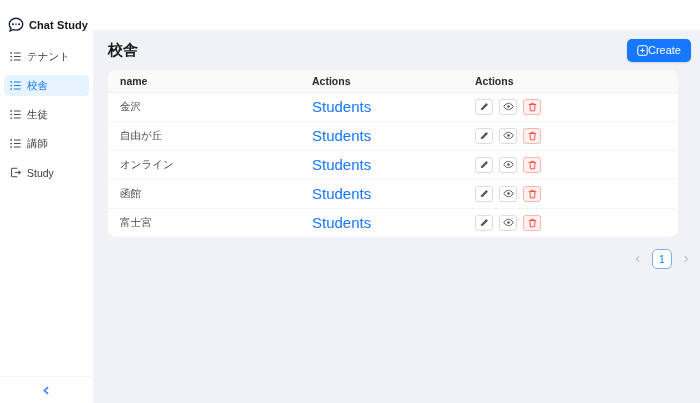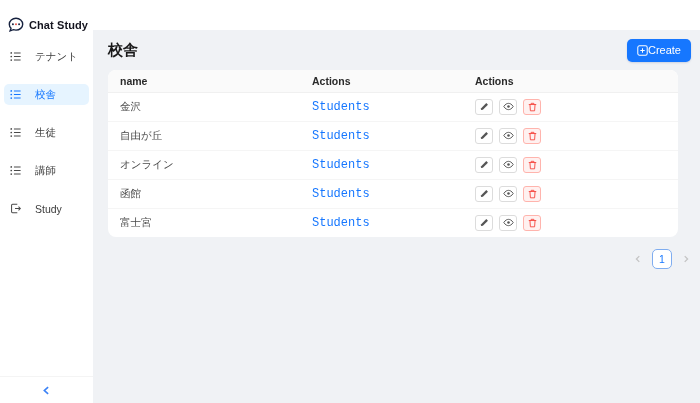--- a/index.html
+++ b/index.html
@@ -8,21 +8,21 @@
     position:relative; overflow:hidden; background:#ffffff;
     font-family:"Liberation Sans", sans-serif; color:#1f1f1f;
   }
 
   
   .sidebar { position:absolute; left:0; top:0; width:93px; height:403px; background:#fff; z-index:2; }
   .logo { display:flex; align-items:center; gap:5px; padding:17px 0 8px 8px; }
   .logo-text { font-size:11px; font-weight:700; color:#14141e; letter-spacing:.1px; }
   .menu { padding:5px 4px 0 4px; }
   .menu-item {
-    display:flex; align-items:center; gap:14px; height:21px; margin-bottom:17px;
+    display:flex; align-items:center; gap:6px; height:21px; margin-bottom:8px;
     padding:0 6px; border-radius:5px; font-size:10.5px; color:#3c3c3c; cursor:pointer;
   }
   .menu-item .mi-icon { display:flex; color:#4a4a4a; }
   .menu-item.active { background:#e6f4ff; color:#1677ff; }
   .menu-item.active .mi-icon { color:#1677ff; }
   .collapse-bar {
     position:absolute; bottom:0; left:0; width:100%; height:27px;
     border-top:1px solid #f4f4f4; display:flex; align-items:center; justify-content:center;
     color:#3b82f6; cursor:pointer;
   }
@@ -38,21 +38,21 @@
   }
 
   .card { margin:8px 22px 0 15px; background:#fff; border-radius:8px; overflow:hidden; }
   table { width:100%; border-collapse:collapse; }
   thead th {
     background:#fafafa; height:22px; text-align:left; font-size:10.5px; font-weight:600;
     color:#2a2a2a; padding:0 0 0 12px; border-bottom:1px solid #f0f0f0;
   }
   tbody td { height:28px; font-size:10.5px; color:#4a4a4a; padding:0 0 0 12px; }
   tbody tr + tr td { border-top:1px solid #f5f5f5; }
-  .link { color:#1677ff; text-decoration:none; font-size:12px; cursor:pointer;font-family:Liberation Mono, monospace; }
+  .link { color:#1677ff; text-decoration:none; font-size:15px; cursor:pointer; }
 
   .actions-cell { display:flex; align-items:center; gap:6px; height:28px; }
   .icon-btn {
     width:18px; height:16px; display:inline-flex; align-items:center; justify-content:center;
     background:#fff; border:1px solid #dcdcdc; border-radius:3px; color:#555; cursor:pointer; padding:0;
   }
   .icon-btn.danger { border-color:#ffb4ad; background:#fff1f0; color:#f5443c; }
 
   .pagination { display:flex; align-items:center; justify-content:flex-end; gap:10px; padding:12px 10px 0 0; }
   .page-arrow { color:#c4c4c4; display:flex; align-items:center; cursor:pointer; background:none; border:none; padding:0; }

